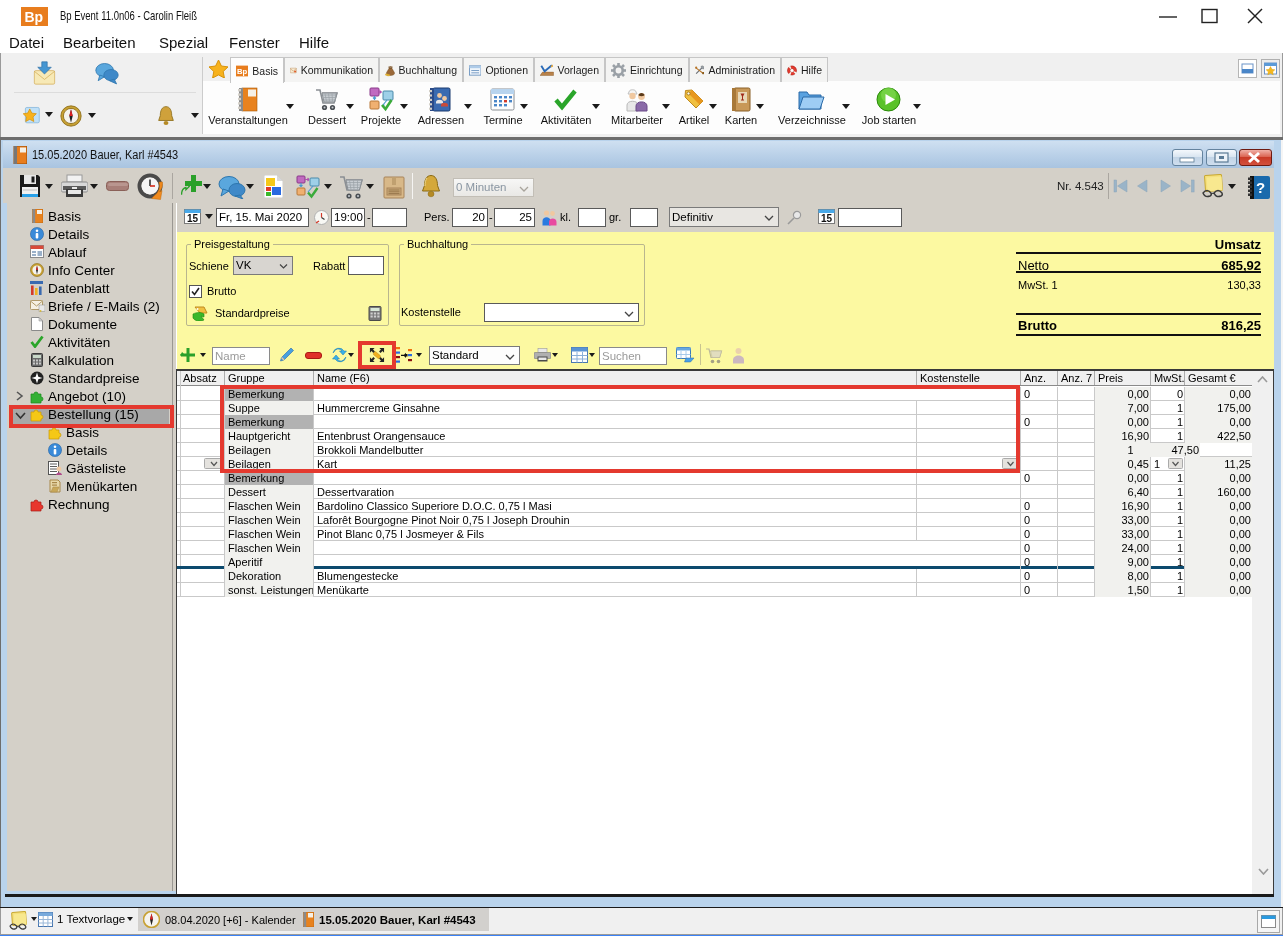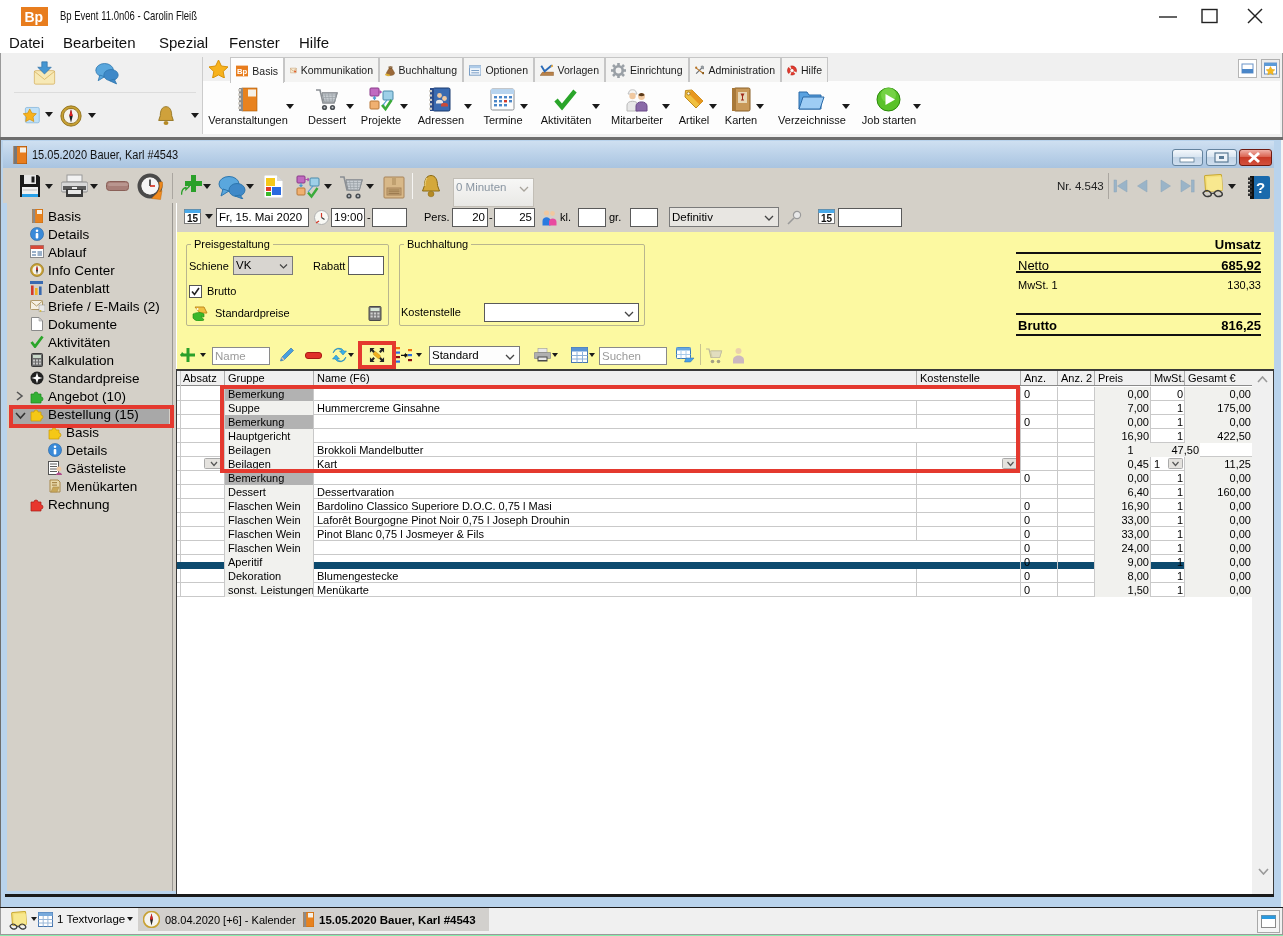--- a/index.html
+++ b/index.html
@@ -1,19 +1,19 @@
 <!DOCTYPE html>
 <html><head>
 <meta charset="utf-8">
 <style>
 * { margin:0; padding:0; box-sizing:border-box; }
 html,body { width:1283px; height:936px; overflow:hidden; background:#fff;
   font-family:"Liberation Sans", sans-serif; }
 .abs { position:absolute; }
-#app { position:relative; width:1283px; height:936px; background:#86efac; }
+#app { position:relative; width:1283px; height:936px; background:#3b82f6; }
 .darr { position:absolute; width:0; height:0; border-left:4px solid transparent; border-right:4px solid transparent; border-top:5px solid #1a1a1a; }
 .darrs { position:absolute; width:0; height:0; border-left:3.5px solid transparent; border-right:3.5px solid transparent; border-top:4.5px solid #1a1a1a; }
 svg { display:block; }
 
 
 .tab { position:absolute; top:57px; height:25px; background:#f4f4f3; border:1px solid #c6c6c6; border-bottom:none; font-size:10.5px; color:#1a1a1a; display:flex; align-items:center; padding:0 5px; gap:4px; white-space:nowrap; }
 .tab.sel { background:#fdfdfd; height:26px; z-index:3; }
 .biglbl { position:absolute; top:114px; font-size:11px; color:#111; white-space:nowrap; transform:translateX(-50%); }
 
 
@@ -663,21 +663,21 @@
   <div class="abs" style="left:176px;top:369px;width:1px;height:525px;background:#3a3a3a"></div>
   <div class="abs" style="left:1273px;top:369px;width:1px;height:525px;background:#3a3a3a"></div>
   <div class="abs" style="left:5px;top:894px;width:1269px;height:3px;background:#1a1a1a"></div>
 
   <div class="abs" style="left:177px;top:371px;width:1075px;height:15px">
     <div class="hcell" style="left:0;width:48px;padding-left:6px">Absatz</div>
     <div class="hcell" style="left:48px;width:89px">Gruppe</div>
     <div class="hcell" style="left:137px;width:603px">Name (F6)</div>
     <div class="hcell" style="left:740px;width:104px">Kostenstelle</div>
     <div class="hcell" style="left:844px;width:37px">Anz.</div>
-    <div class="hcell" style="left:881px;width:37px">Anz. 2</div>
+    <div class="hcell" style="left:881px;width:37px">Anz. 7</div>
     <div class="hcell" style="left:918px;width:56px">Preis</div>
     <div class="hcell" style="left:974px;width:34px">MwSt.</div>
     <div class="hcell" style="left:1008px;width:67px;border-right:none">Gesamt €</div>
   </div>
   <div class="abs" style="left:177px;top:385px;width:1075px;height:1px;background:#8a8a8a"></div>
   <div class="abs" style="left:180px;top:371px;width:1px;height:226px;background:#c9c9c9"></div>
   <div id="rows">
 <div class="abs" style="left:177px;top:387px;width:1075px;height:14px;border-bottom:1px solid #c9c9c9">
 <div class="cell" style="left:0;width:48px"></div>
 <div class="cell bem" style="left:48px;width:89px">Bemerkung</div>
@@ -706,20 +706,21 @@
 <div class="cell" style="left:740px;width:104px"></div>
 <div class="cell" style="left:844px;width:37px">0</div>
 <div class="cell" style="left:881px;width:37px"></div>
 <div class="cell cg num" style="left:918px;width:56px">0,00</div>
 <div class="cell num" style="left:974px;width:34px">1</div>
 <div class="cell cg num" style="left:1008px;width:67px;border-right:none">0,00</div>
 </div>
 <div class="abs" style="left:177px;top:429px;width:1075px;height:14px;border-bottom:1px solid #c9c9c9">
 <div class="cell" style="left:0;width:48px"></div>
 <div class="cell cg" style="left:48px;width:89px">Hauptgericht</div>
+<div class="cell" style="left:137px;width:603px">Entenbrust Orangensauce</div>
 <div class="cell" style="left:740px;width:104px"></div>
 <div class="cell" style="left:844px;width:37px"></div>
 <div class="cell" style="left:881px;width:37px"></div>
 <div class="cell cg num" style="left:918px;width:56px">16,90</div>
 <div class="cell num" style="left:974px;width:34px">1</div>
 <div class="cell cg num" style="left:1008px;width:67px;border-right:none">422,50</div>
 </div>
 <div class="abs" style="left:177px;top:443px;width:1075px;height:14px;border-bottom:1px solid #c9c9c9">
 <div class="cell" style="left:0;width:48px"></div>
 <div class="cell cg" style="left:48px;width:89px">Beilagen</div>
@@ -813,21 +814,21 @@
 <div class="abs" style="left:177px;top:541px;width:1075px;height:14px;border-bottom:1px solid #c9c9c9">
 <div class="cell" style="left:0;width:48px"></div>
 <div class="cell cg" style="left:48px;width:89px">Flaschen Wein</div>
 <div class="cell" style="left:740px;width:104px"></div>
 <div class="cell" style="left:844px;width:37px">0</div>
 <div class="cell" style="left:881px;width:37px"></div>
 <div class="cell cg num" style="left:918px;width:56px">24,00</div>
 <div class="cell num" style="left:974px;width:34px">1</div>
 <div class="cell cg num" style="left:1008px;width:67px;border-right:none">0,00</div>
 </div>
-<div class="abs" style="left:177px;top:555px;width:1075px;height:14px;border-bottom:7px solid #0c4a6e">
+<div class="abs" style="left:177px;top:555px;width:1075px;height:14px;border-bottom:3px solid #0c4a6e">
 <div class="cell" style="left:0;width:48px"></div>
 <div class="cell cg" style="left:48px;width:89px">Aperitif</div>
 <div class="cell" style="left:740px;width:104px"></div>
 <div class="cell" style="left:844px;width:37px">0</div>
 <div class="cell" style="left:881px;width:37px"></div>
 <div class="cell cg num" style="left:918px;width:56px">9,00</div>
 <div class="cell num" style="left:974px;width:34px">1</div>
 <div class="cell cg num" style="left:1008px;width:67px;border-right:none">0,00</div>
 </div>
 <div class="abs" style="left:177px;top:569px;width:1075px;height:14px;border-bottom:1px solid #c9c9c9">
@@ -963,21 +964,21 @@
         </g>
   </svg>
   <div class="abs" style="left:412px;top:173px;width:1px;height:26px;background:#f5f4f2"></div>
 
   <svg class="abs" style="left:420px;top:174px" width="22" height="25" viewBox="0 0 22 25">
     <path d="M11 1.5 C15.5 1.5 17.5 6 17.5 11.5 L19.5 17 H2.5 L4.5 11.5 C4.5 6 6.5 1.5 11 1.5 Z" fill="#d4a83a" stroke="#8a6a14"></path>
     <path d="M7 4 c-1.5 2 -2 5 -2 8" stroke="#f0d888" fill="none"></path>
     <ellipse cx="11" cy="20" rx="3" ry="2.8" fill="#b58a25" stroke="#8a6a14" stroke-width=".5"></ellipse>
   </svg>
 
-  <div class="ginput" style="left:453px;top:178px;width:81px;height:29px;color:#8a96a2;background:linear-gradient(#f7f7f6,#e9e8e5);border:1px solid #c2beb6">0 Minuten<svg style="position:absolute;right:4px;top:7px" width="10" height="6" viewBox="0 0 10 6">
+  <div class="ginput" style="left:453px;top:178px;width:81px;height:19px;color:#8a96a2;background:linear-gradient(#f7f7f6,#e9e8e5);border:1px solid #c2beb6">0 Minuten<svg style="position:absolute;right:4px;top:7px" width="10" height="6" viewBox="0 0 10 6">
           <path d="M1 1 L5 5 L9 1" fill="none" stroke="#a8a49c" stroke-width="1.3"></path>
         </svg></div>
 
   <span class="abs" style="left:1057px;top:180px;font-size:11.5px;color:#222">Nr. 4.543</span>
   <div class="abs" style="left:1108px;top:173px;width:1px;height:26px;background:#aaa6a0"></div>
   <svg class="abs" style="left:1113px;top:178px" width="82" height="16" viewBox="0 0 82 16">
     <g fill="#9ab4c8" stroke="#8aa4b8" stroke-width=".5">
       <rect x="1" y="2" width="2.6" height="12"></rect>
           <path d="M14 2 L4.5 8 L14 14 Z"></path>
       <path d="M34 2 L24.5 8 L34 14 Z"></path>

